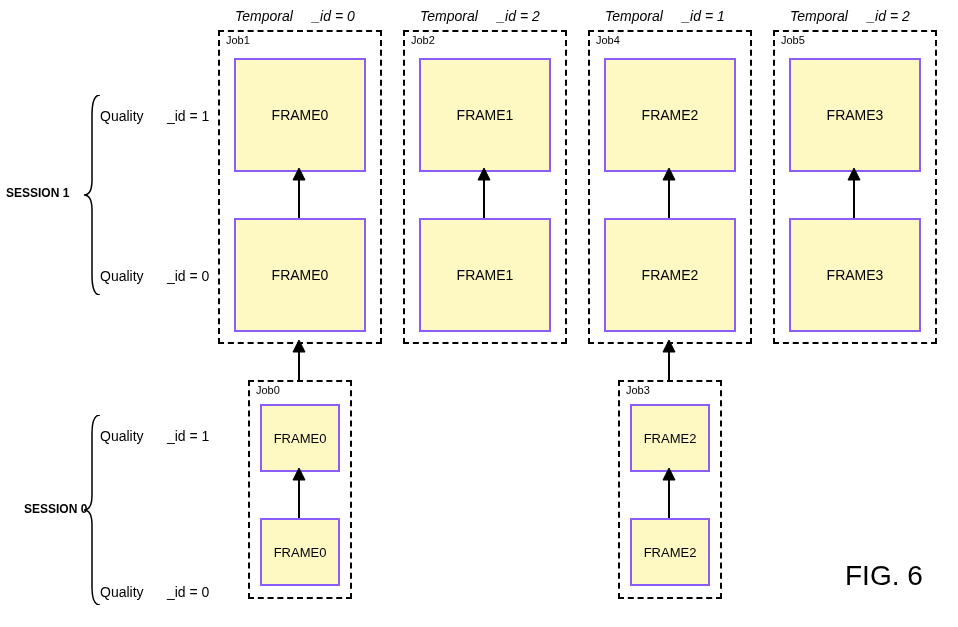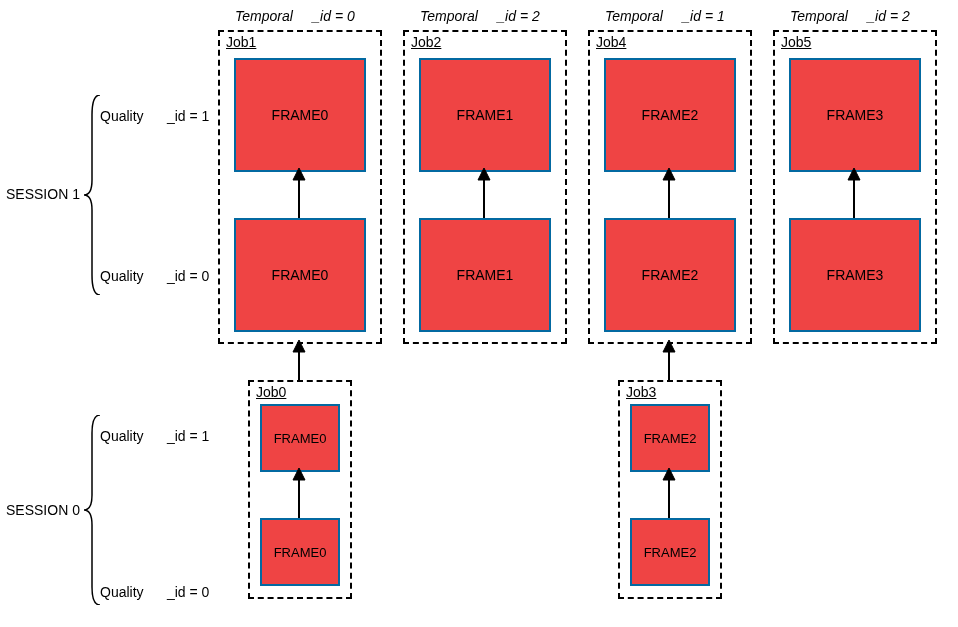--- a/index.html
+++ b/index.html
@@ -22,42 +22,42 @@
     font-size: 14px;
   }
   .job-box {
     position: absolute;
     border: 2px dashed #000;
   }
   .job-title {
     position: absolute;
     top: 2px;
     left: 6px;
-    font-size: 14px;
-    text-decoration: underline;
+    font-size: 11px;
   }
   .frame-box {
     position: absolute;
-    border: 2px solid #0369a1;
-    background: #ef4444;
+    border: 2px solid #8b5cf6;
+    background: #fef9c3;
     display: flex;
     align-items: center;
     justify-content: center;
     font-size: 14px;
   }
   .frame-box.small {
     font-size: 13px;
   }
   .quality-label {
     position: absolute;
     font-size: 14px;
   }
   .session-label {
     position: absolute;
-    font-size: 14px;
+    font-size: 12px;
+    font-weight: bold;
   }
   .brace {
     position: absolute;
     stroke: #000;
     fill: none;
     stroke-width: 1.5;
   }
   .arrow {
     position: absolute;
     stroke: #000;
@@ -187,16 +187,17 @@
   </div>
   <div class="quality-label" style="left:100px; top:584px;">
     <span>Quality</span>
     &nbsp;&nbsp;&nbsp;&nbsp;
     <span>_id = 0</span>
   </div>
 
   <svg class="brace" style="left:82px; top:415px; width:20px; height:190px;">
     <path d="M18 0 Q10 0 10 18 L10 80 Q10 95 2 95 Q10 95 10 110 L10 172 Q10 190 18 190"></path>
   </svg>
-  <div class="session-label" style="left:6px; top:502px;">SESSION 0</div>
-
+  <div class="session-label" style="left:24px; top:502px;">SESSION 0</div>
+
+  <div class="fig-label" style="left:845px; top:560px;">FIG. 6</div>
 
 </div>
 
 </body></html>

